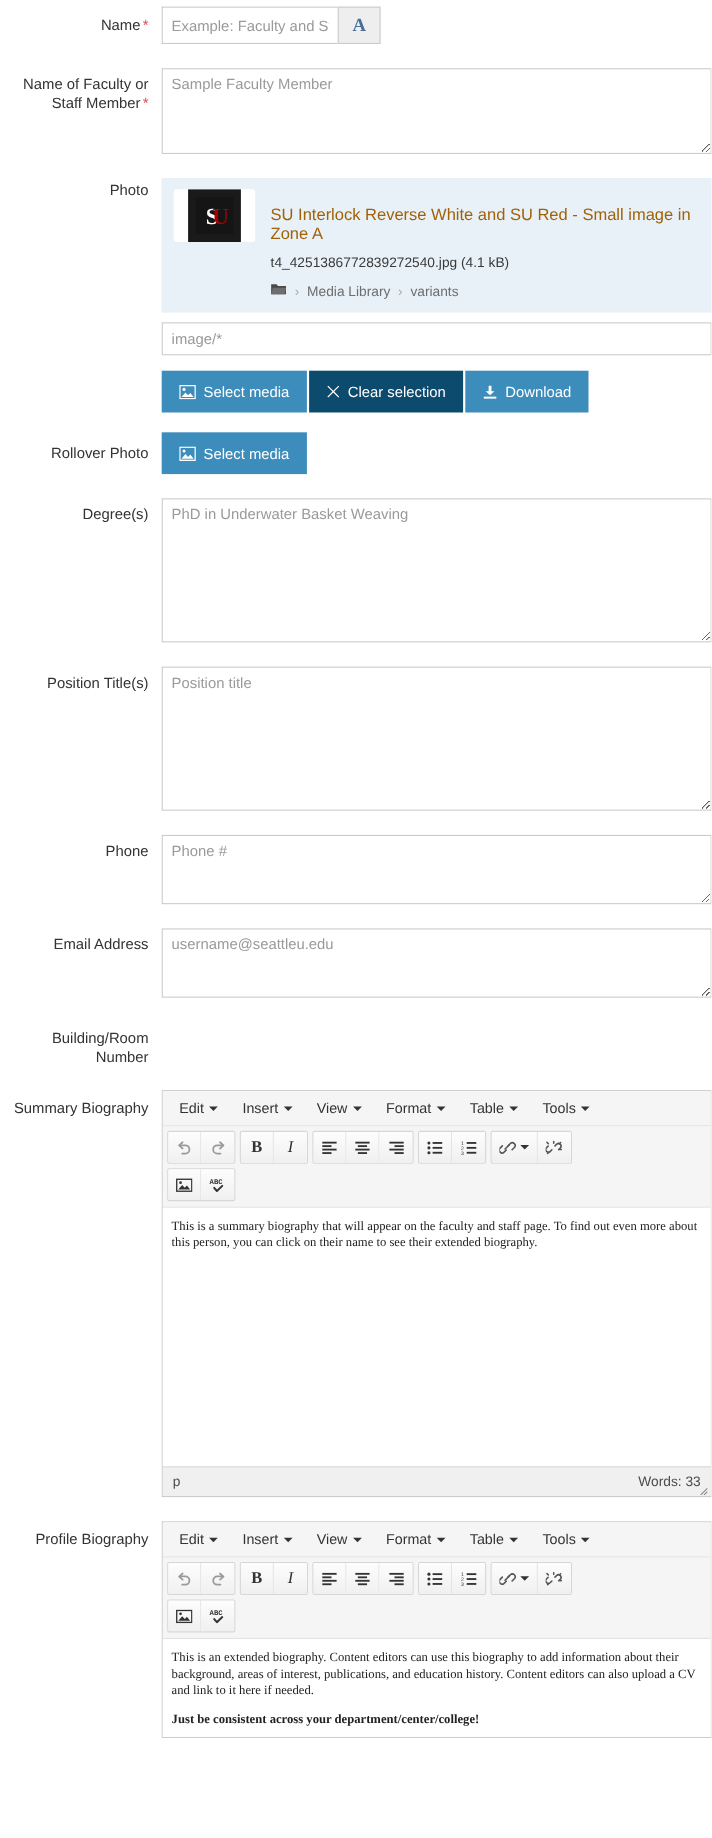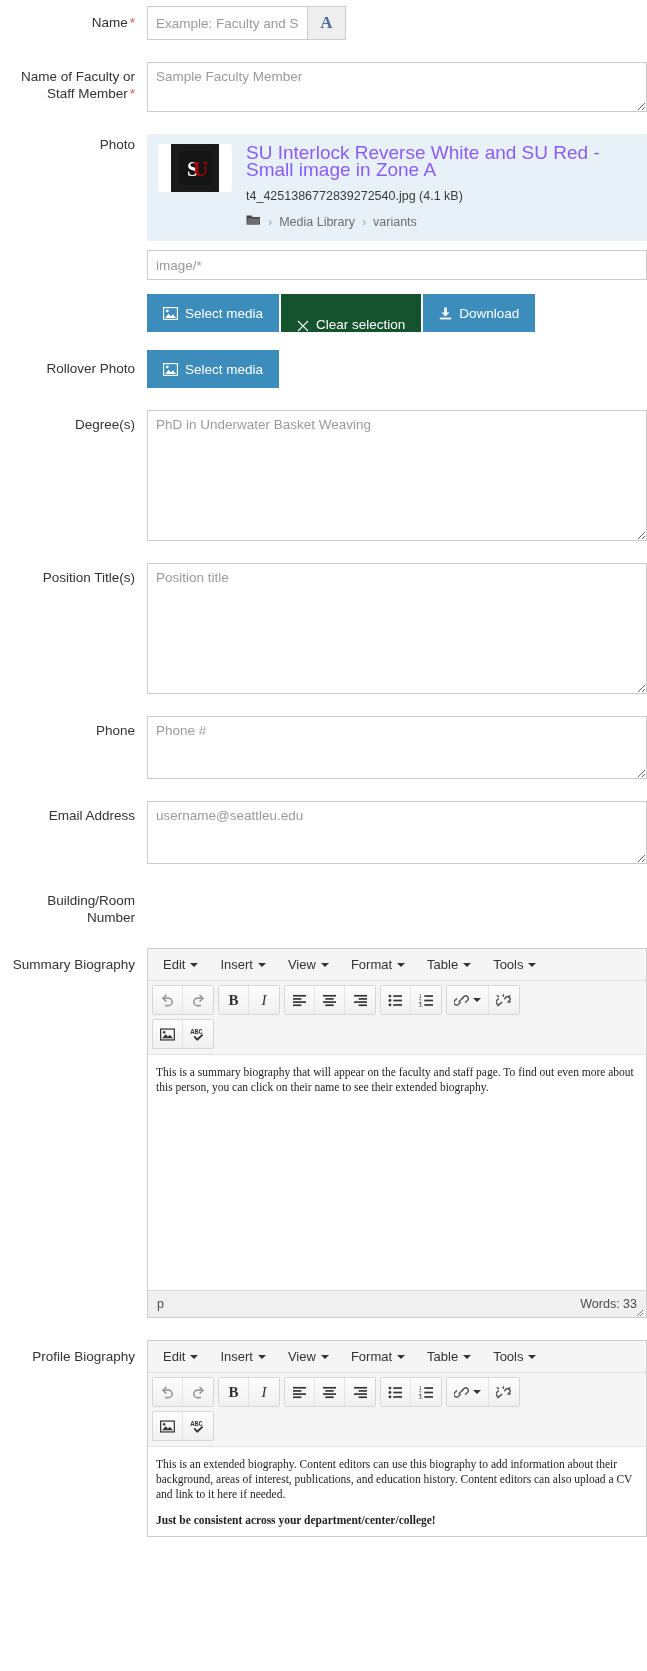--- a/index.html
+++ b/index.html
@@ -89,22 +89,22 @@
     display: flex; align-items: center; justify-content: center;
     overflow: hidden;
   }
   .thumb-inner {
     width: 48px; height: 48px;
     background: #1a1a1a;
     display: flex; align-items: center; justify-content: center;
   }
   .media-meta { flex: 1 1 auto; min-width: 0; }
   .media-title {
-    font-size: 19px; color: #8b5cf6; line-height: 17px;
-    margin: 0 0 10px 0;
+    font-size: 15px; color: #a16207; line-height: 17px;
+    margin: 15px 0 10px 0;
   }
   .media-file {
     font-size: 12.5px; color: #3a3a3a; line-height: 16px;
     margin: 0 0 10px 0;
   }
   .media-path {
     display: flex; align-items: center; gap: 7px;
     font-size: 12.5px; color: #6e6e6e;
   }
   .media-path .sep { color: #a8a8a8; }
@@ -118,21 +118,21 @@
     height: 38px;
     padding: 0 16px;
     border: none;
     font-family: "Liberation Sans", sans-serif;
     font-size: 13.5px;
     color: #ffffff;
     cursor: pointer;
     white-space: nowrap;
   }
   .btn-primary { background: #3c8dbc; }
-  .btn-muted   { background: #14532d; align-items: flex-end; }
+  .btn-muted   { background: #0c4a6e; }
   .btn-row { display: flex; gap: 2px; margin-top: 14px; }
   .btn .ic { display: inline-flex; align-items: center; }
   .btn .ic svg { display: block; }
 
   
   .mce {
     border: 1px solid #cccccc;
     background: #ffffff;
     width: 100%;
   }
@@ -235,21 +235,21 @@
   </div>
 
   <div class="sp-3"></div>
 
   <div class="row">
     <div class="label-col" style="padding-top:6px;">
       <div>Name of Faculty or</div>
       <div><span>Staff Member</span><span class="req">*</span></div>
     </div>
     <div class="field-col">
-      <textarea class="txt-area" rows="3" style="height: 50px;" placeholder="Sample Faculty Member"></textarea>
+      <textarea class="txt-area" rows="3" style="height: 78px;" placeholder="Sample Faculty Member"></textarea>
     </div>
   </div>
 
   <div class="sp-3"></div>
 
   <div class="row">
     <div class="label-col" style="padding-top:2px;">
       <span>Photo</span>
     </div>
     <div class="field-col">

